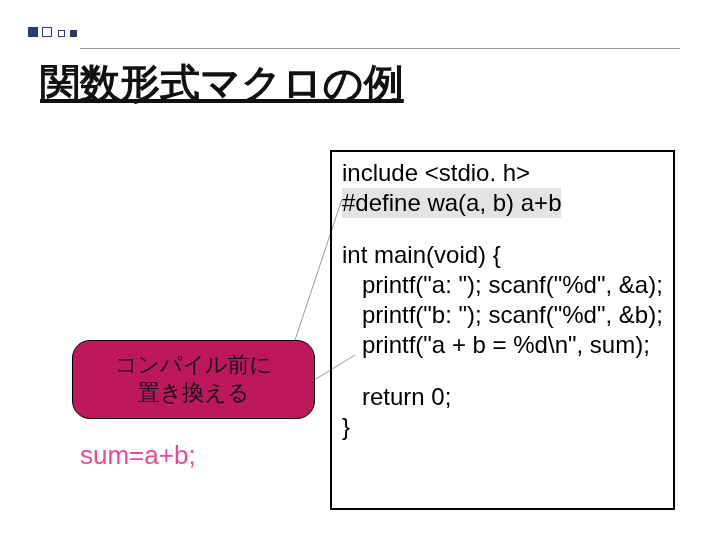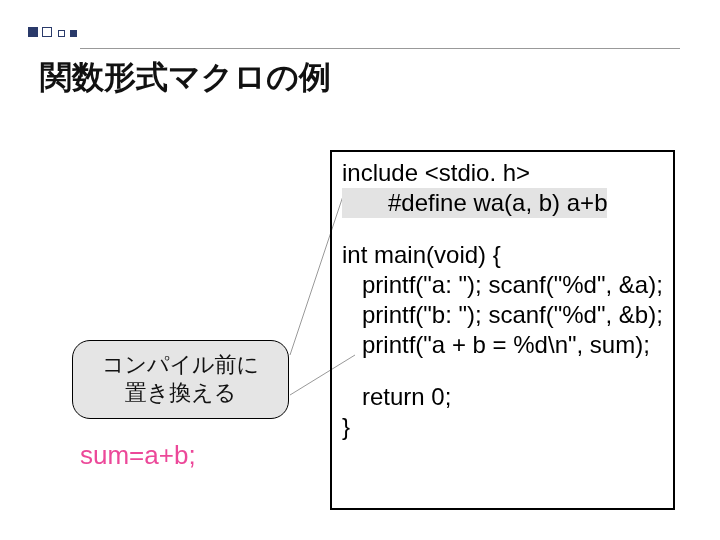--- a/index.html
+++ b/index.html
@@ -29,59 +29,59 @@
     position: absolute;
     left: 80px;
     top: 48px;
     width: 600px;
     border-top: 1px solid #999;
   }
   .title {
     position: absolute;
     left: 40px;
     top: 56px;
-    font-size: 32px;
+    font-size: 40px;
     font-weight: bold;
     color: #111;
     white-space: nowrap;
+    text-decoration: underline;
   }
   .codebox {
     position: absolute;
     left: 330px;
     top: 150px;
     width: 345px;
     height: 360px;
     border: 2px solid #000;
     box-sizing: border-box;
     padding: 6px 10px;
     font-family: Arial, sans-serif;
     font-size: 24px;
     line-height: 1.25;
     color: #000;
   }
   .codebox .line { white-space: pre; }
   .codebox .blank { height: 22px; }
   .hl {
     background: #e3e3e3;
     display: inline-block;
-    padding-left: 46px;
   }
   .callout {
     position: absolute;
     left: 72px;
     top: 340px;
     width: 215px;
-    padding: 10px 0 12px;
+    padding: 10px 13px 12px;
     border: 1px solid #000;
     border-radius: 18px;
     text-align: center;
     font-size: 22px;
     line-height: 1.25;
     color: #111;
-    background: #e5e5e5;
+    background: #be185d;
   }
   .replacement {
     position: absolute;
     left: 80px;
     top: 440px;
     font-size: 26px;
     color: #ec4899;
     white-space: nowrap;
   }
   .connector-line {

